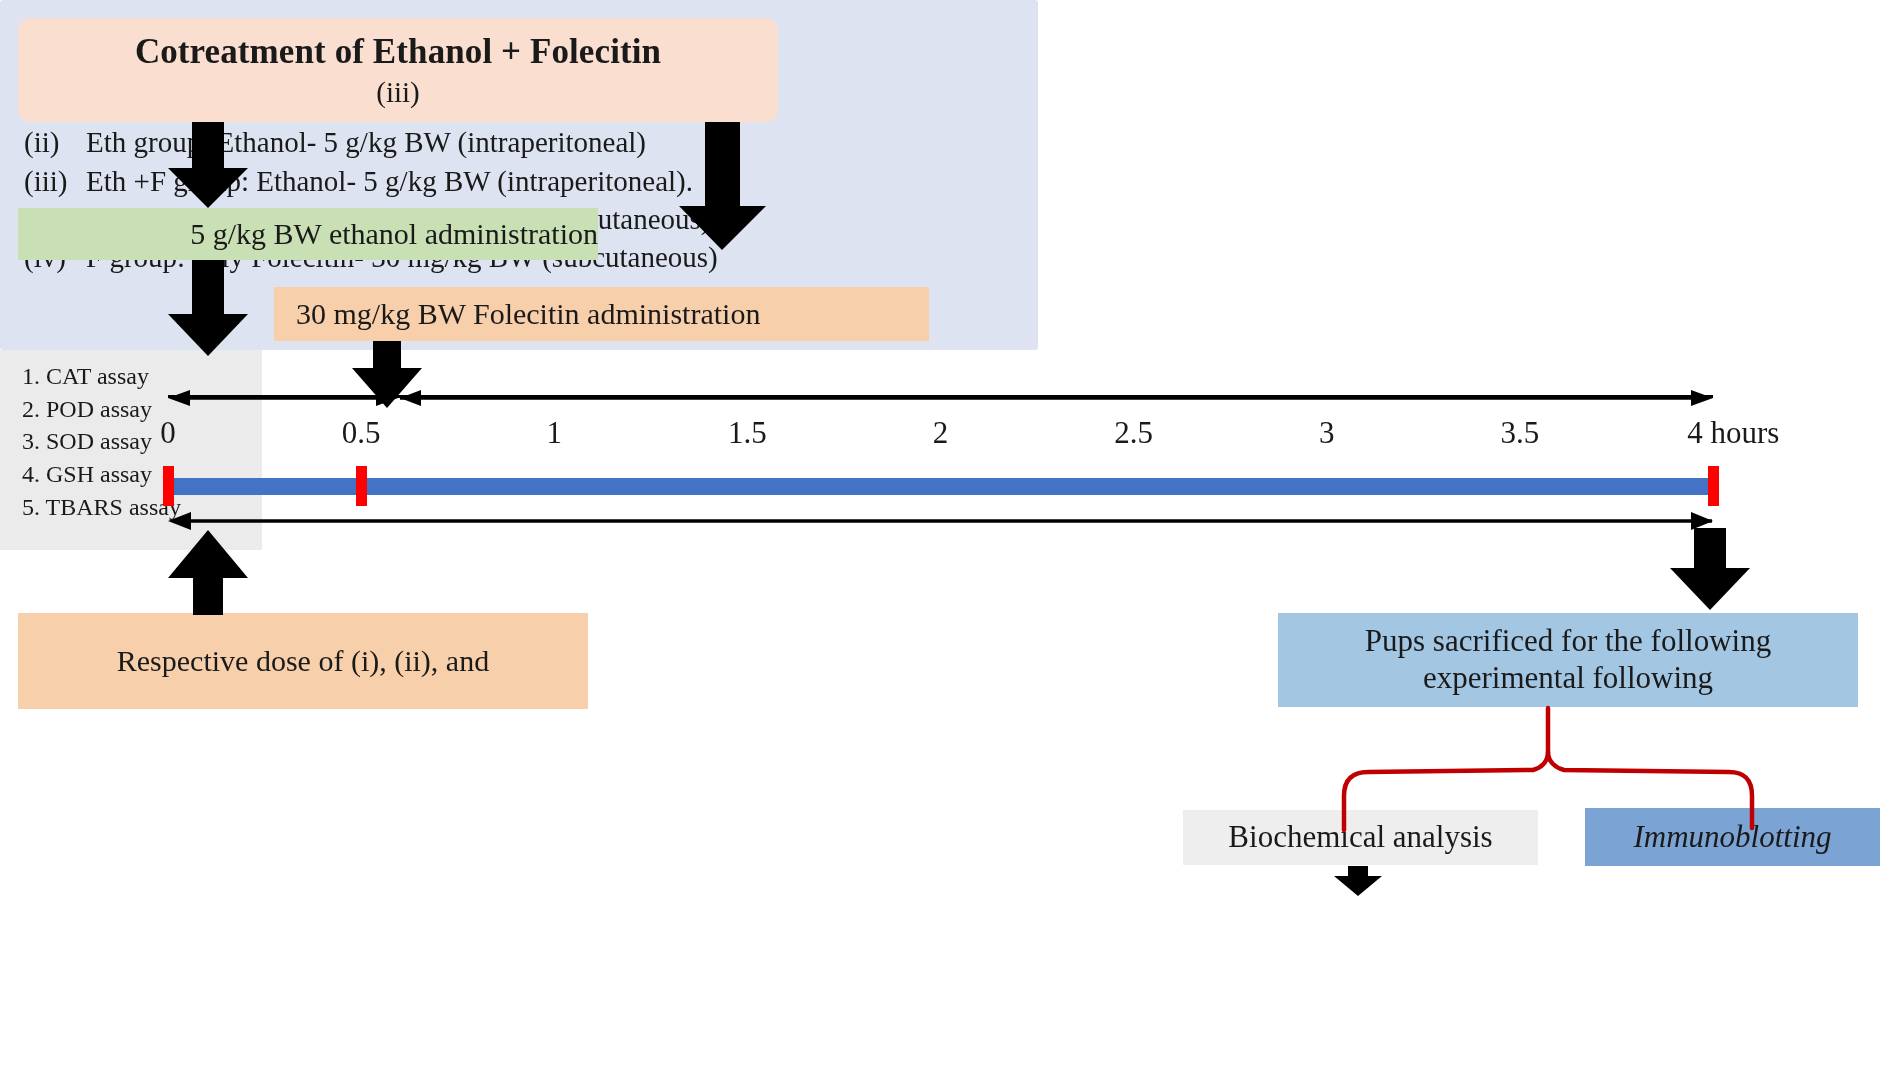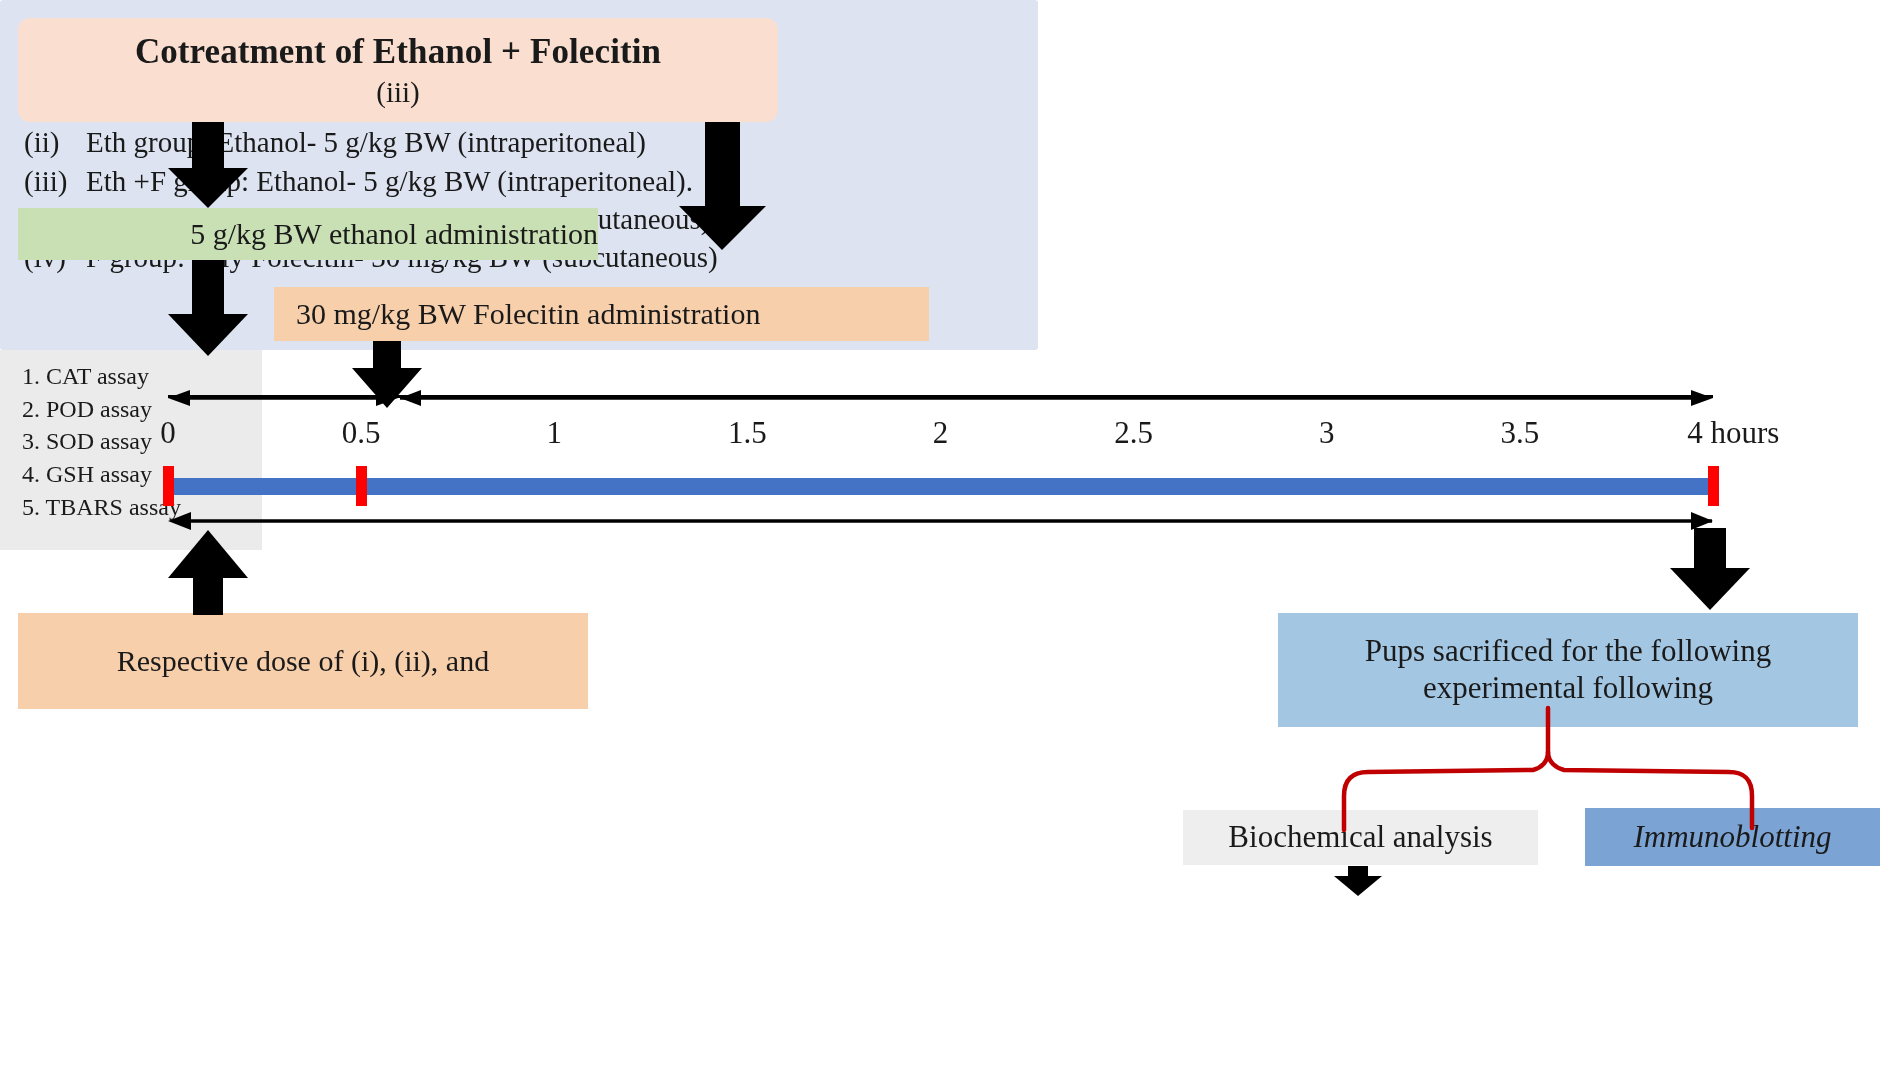--- a/index.html
+++ b/index.html
@@ -41,21 +41,21 @@
     background:#dde3f0;display:block;padding:18px 24px 10px 24px;border-radius:3px;
   }
   #grouping-box .g-title{font-weight:bold;font-size:33px;margin:4px 0 26px 2px;}
   #grouping-box .g-list{font-size:29px;line-height:1.32;}
   #grouping-box .g-row{display:flex;align-items:flex-start;}
   #grouping-box .g-num{width:62px;flex:0 0 62px;}
   #grouping-box .g-txt{flex:1 1 auto;}
   #grouping-box .g-cont{margin-left:62px;}
 
   #pups-box{
-    left:1278px;top:613px;width:580px;height:114px;
+    left:1278px;top:613px;width:580px;height:94px;
     background:#a3c6e3;font-size:31px;flex-direction:column;
   }
   #biochem-box{
     left:1183px;top:810px;width:355px;height:55px;
     background:#eeeeee;font-size:31px;
   }
   #immuno-box{
     left:1585px;top:808px;width:295px;height:58px;
     background:#7ba3d4;font-size:31px;font-style:italic;
   }

